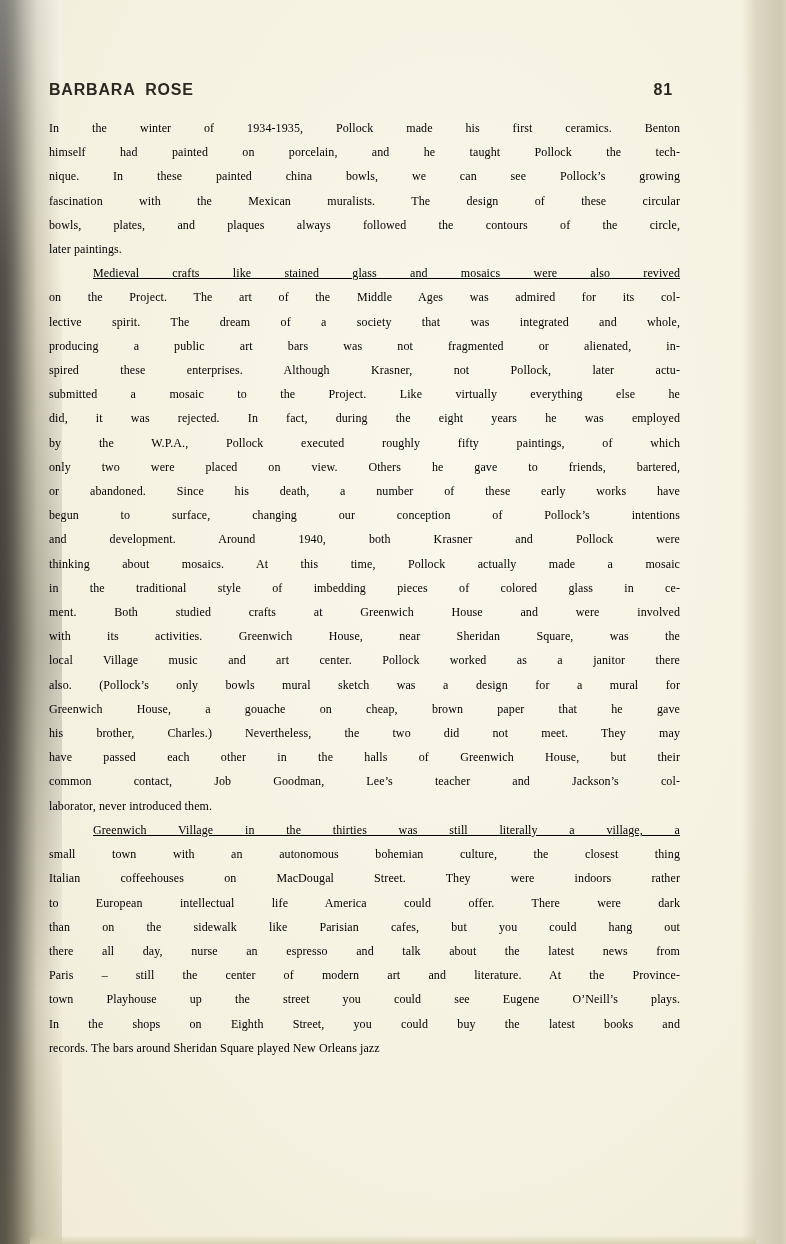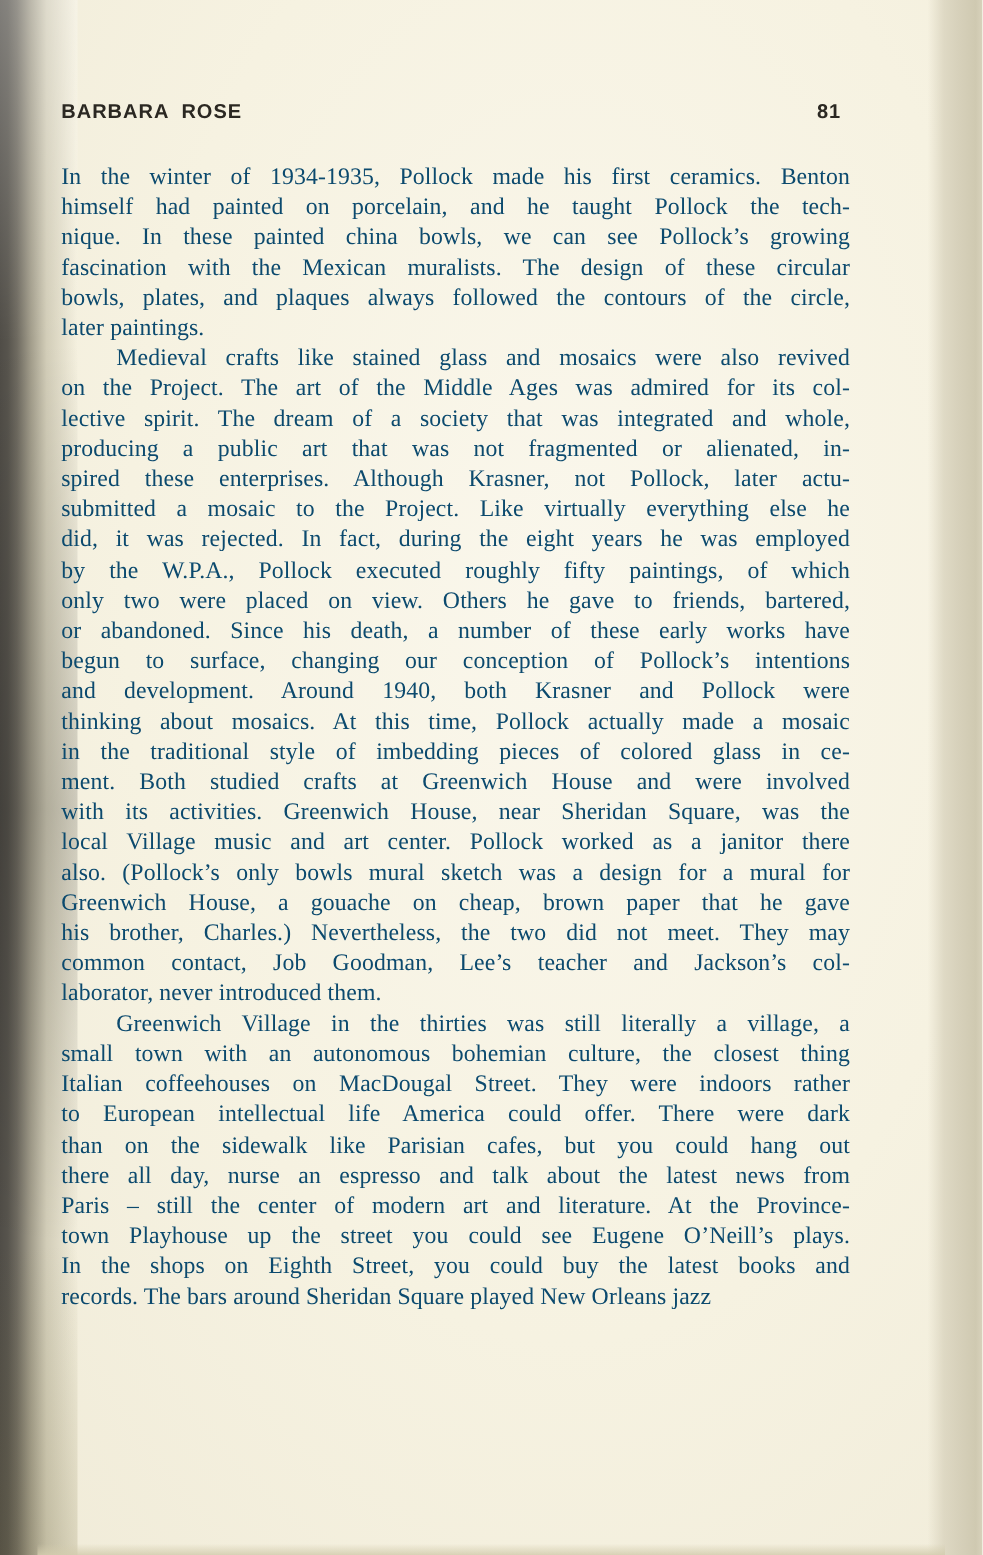--- a/index.html
+++ b/index.html
@@ -40,30 +40,30 @@
   .page-header {
     position: absolute; left: 49px; top: 81px; width: 624px;
     display: flex; justify-content: space-between; align-items: baseline;
     font-family: "Liberation Sans", sans-serif;
     font-size: 16px; font-weight: 700; color: #2b2822;
     letter-spacing: 0.8px;
   }
   .page-header .author { word-spacing: 5px; }
 
   .text-block {
-    position: absolute; left: 49px; top: 130px; width: 631px;
-    font-size: 19px; line-height: 24.2px; color: #0c4a6e;
+    position: absolute; left: 49px; top: 116px; width: 631px;
+    font-size: 12px; line-height: 24.2px; color: #000000;
   }
   .text-block .line {
     text-align: justify;
     text-align-last: justify;
     letter-spacing: 0.1px;
   }
   .text-block .line.last { text-align-last: left; }
-  .text-block .line.indent { padding-left: 44px; }
+  .text-block .line.indent { padding-left: 44px; text-decoration: underline; }
 </style>
 </head>
 <body>
 
 <div class="binding-shadow"></div>
 <div class="page-edge-right"></div>
 <div class="page-edge-bottom"></div>
 
 <div class="page-header">
   <span class="author">BARBARA ROSE</span>
@@ -73,37 +73,38 @@
 <div class="text-block">
     <div class="line">In the winter of 1934-1935, Pollock made his first ceramics. Benton</div>
     <div class="line">himself had painted on porcelain, and he taught Pollock the tech-</div>
     <div class="line">nique. In these painted china bowls, we can see Pollock’s growing</div>
     <div class="line">fascination with the Mexican muralists. The design of these circular</div>
     <div class="line">bowls, plates, and plaques always followed the contours of the circle,</div>
     <div class="line last">later paintings.</div>
     <div class="line indent">Medieval crafts like stained glass and mosaics were also revived</div>
     <div class="line">on the Project. The art of the Middle Ages was admired for its col-</div>
     <div class="line">lective spirit. The dream of a society that was integrated and whole,</div>
-    <div class="line">producing a public art that was not fragmented or alienated, in-</div>
+    <div class="line">producing a public art bars was not fragmented or alienated, in-</div>
     <div class="line">spired these enterprises. Although Krasner, not Pollock, later actu-</div>
     <div class="line">submitted a mosaic to the Project. Like virtually everything else he</div>
     <div class="line">did, it was rejected. In fact, during the eight years he was employed</div>
     <div class="line">by the W.P.A., Pollock executed roughly fifty paintings, of which</div>
     <div class="line">only two were placed on view. Others he gave to friends, bartered,</div>
     <div class="line">or abandoned. Since his death, a number of these early works have</div>
     <div class="line">begun to surface, changing our conception of Pollock’s intentions</div>
     <div class="line">and development. Around 1940, both Krasner and Pollock were</div>
     <div class="line">thinking about mosaics. At this time, Pollock actually made a mosaic</div>
     <div class="line">in the traditional style of imbedding pieces of colored glass in ce-</div>
     <div class="line">ment. Both studied crafts at Greenwich House and were involved</div>
     <div class="line">with its activities. Greenwich House, near Sheridan Square, was the</div>
     <div class="line">local Village music and art center. Pollock worked as a janitor there</div>
     <div class="line">also. (Pollock’s only bowls mural sketch was a design for a mural for</div>
     <div class="line">Greenwich House, a gouache on cheap, brown paper that he gave</div>
     <div class="line">his brother, Charles.) Nevertheless, the two did not meet. They may</div>
+    <div class="line">have passed each other in the halls of Greenwich House, but their</div>
     <div class="line">common contact, Job Goodman, Lee’s teacher and Jackson’s col-</div>
     <div class="line last">laborator, never introduced them.</div>
     <div class="line indent">Greenwich Village in the thirties was still literally a village, a</div>
     <div class="line">small town with an autonomous bohemian culture, the closest thing</div>
     <div class="line">Italian coffeehouses on MacDougal Street. They were indoors rather</div>
     <div class="line">to European intellectual life America could offer. There were dark</div>
     <div class="line">than on the sidewalk like Parisian cafes, but you could hang out</div>
     <div class="line">there all day, nurse an espresso and talk about the latest news from</div>
     <div class="line">Paris – still the center of modern art and literature. At the Province-</div>
     <div class="line">town Playhouse up the street you could see Eugene O’Neill’s plays.</div>

